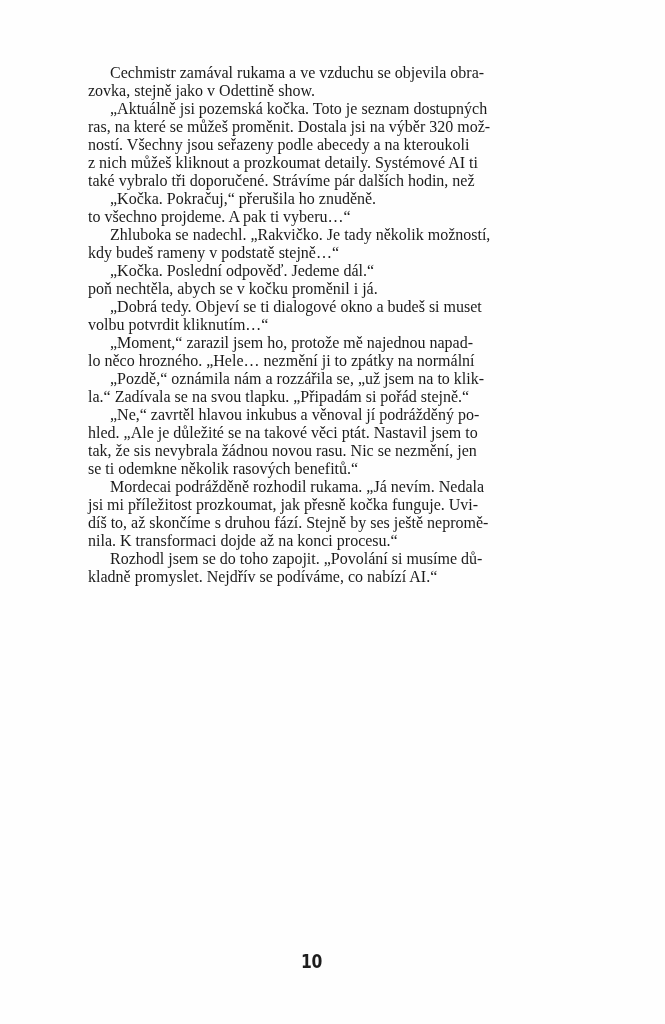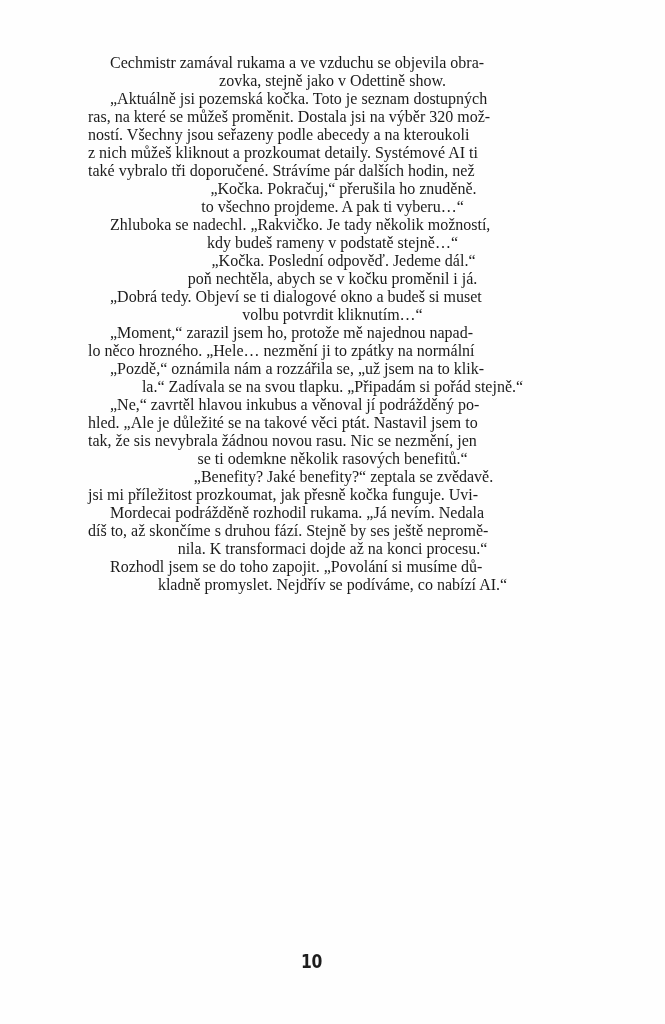--- a/index.html
+++ b/index.html
@@ -22,21 +22,21 @@
   .page {
     position: absolute;
     inset: 0;
     background: #fefefe;
   }
 
   
   .textblock {
     position: absolute;
     left: 88px;
-    top: 54px;
+    top: 64px;
     width: 489px;
   }
 
   
   .line {
     display: block;
     white-space: pre;
   }
   .line.indent {
     text-indent: 22px;
@@ -45,21 +45,21 @@
   .line.j {
     text-align: justify;
   }
   .line.j::after {
     content: "";
     display: inline-block;
     width: 100%;
     height: 0;
   }
   .line.last {
-    text-align: center;
+    text-align: left;
   }
 
   
   .folio {
     position: absolute;
     left: 0;
     right: 0;
     top: 950px;
     text-align: center;
     font-family: "DejaVu Sans", "Liberation Sans", sans-serif;
@@ -92,23 +92,22 @@
       <span class="line indent j">„Dobrá tedy. Objeví se ti dialogové okno a budeš si muset</span>
       <span class="line last">volbu potvrdit kliknutím…“</span>
       <span class="line indent j">„Moment,“ zarazil jsem ho, protože mě najednou napad-</span>
       <span class="line j">lo něco hrozného. „Hele… nezmění ji to zpátky na normální</span>
       <span class="line indent j">„Pozdě,“ oznámila nám a rozzářila se, „už jsem na to klik-</span>
       <span class="line last">la.“ Zadívala se na svou tlapku. „Připadám si pořád stejně.“</span>
       <span class="line indent j">„Ne,“ zavrtěl hlavou inkubus a věnoval jí podrážděný po-</span>
       <span class="line j">hled. „Ale je důležité se na takové věci ptát. Nastavil jsem to</span>
       <span class="line j">tak, že sis nevybrala žádnou novou rasu. Nic se nezmění, jen</span>
       <span class="line last">se ti odemkne několik rasových benefitů.“</span>
-      <span class="line indent last">„Benefity? Jaké benefity?“ zeptala se zvědavě.</span>
+      <span class="line indent j">Mordecai podrážděně rozhodil rukama. „Já nevím. Nedala</span>
       <span class="line j">jsi mi příležitost prozkoumat, jak přesně kočka funguje. Uvi-</span>
-      <span class="line indent j">Mordecai podrážděně rozhodil rukama. „Já nevím. Nedala</span>
       <span class="line j">díš to, až skončíme s druhou fází. Stejně by ses ještě nepromě-</span>
       <span class="line last">nila. K transformaci dojde až na konci procesu.“</span>
       <span class="line indent j">Rozhodl jsem se do toho zapojit. „Povolání si musíme dů-</span>
       <span class="line last">kladně promyslet. Nejdřív se podíváme, co nabízí AI.“</span>
     </div>
 
   <div class="folio">10</div>
 
 </div>
 

